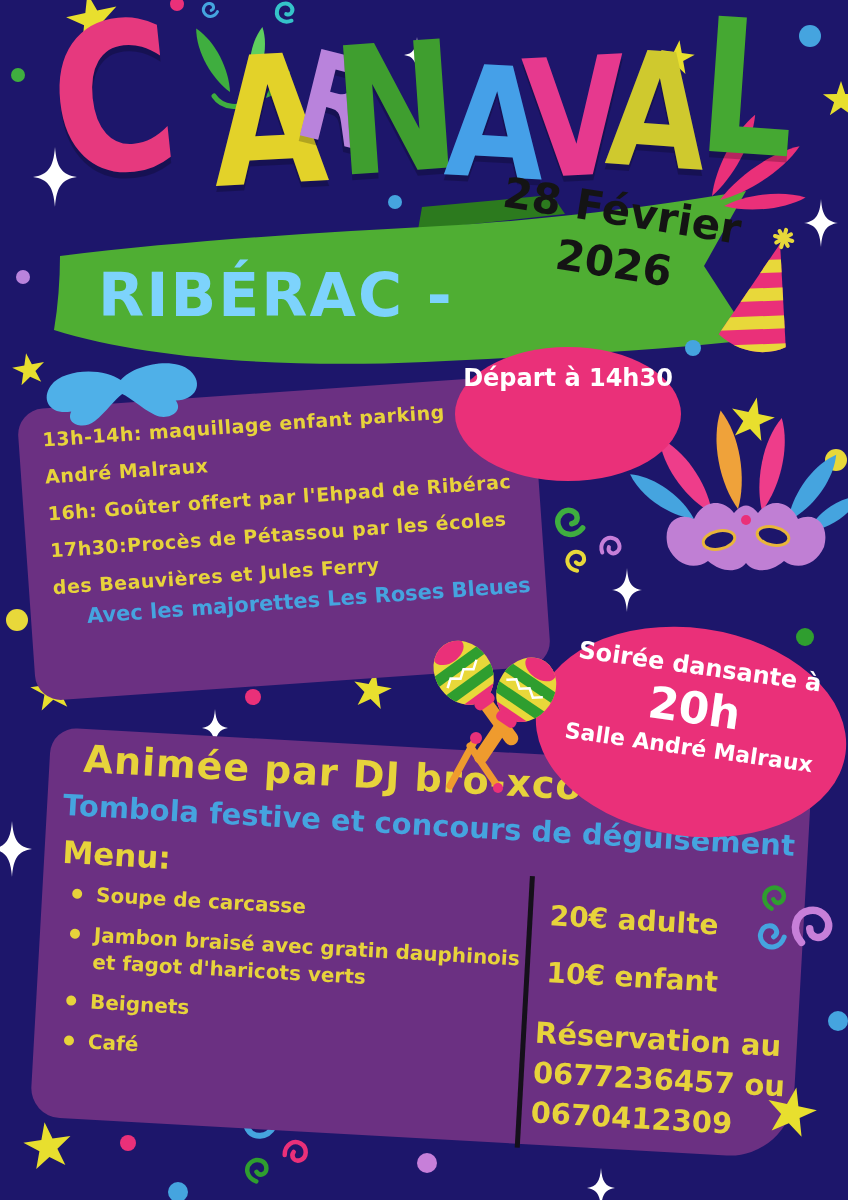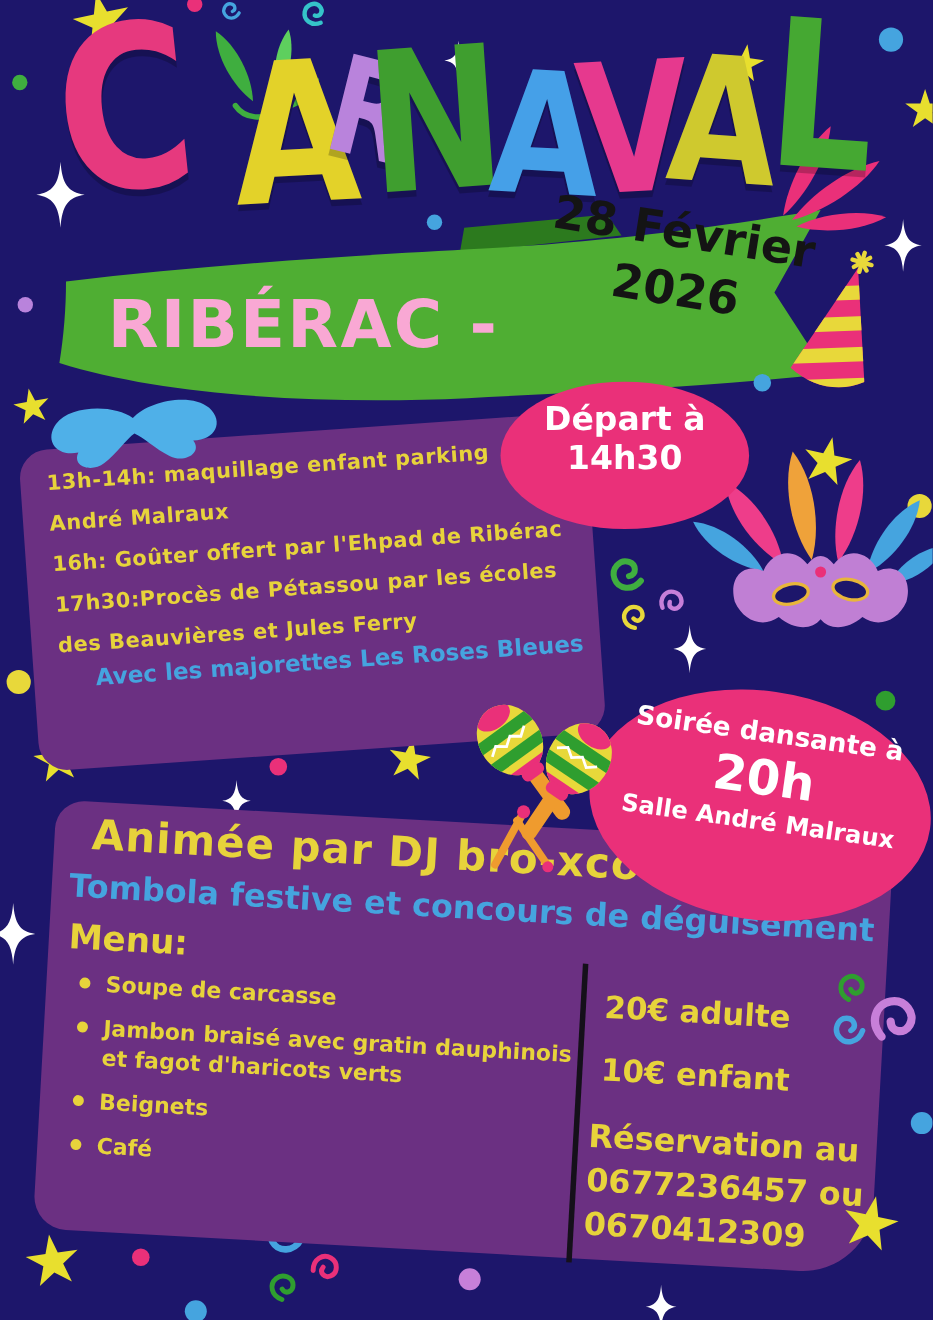--- a/index.html
+++ b/index.html
@@ -14,31 +14,31 @@
   .L1{left:212px;top:48px;font-size:148px;color:#e3d229;transform:rotate(-3deg) scale(1,1.2);}
   .L2{left:300px;top:52px;font-size:100px;color:#b983dc;transform:rotate(14deg) scale(1,1.22);}
   .L3{left:334px;top:36px;font-size:148px;color:#3f9e2f;transform:rotate(-4deg) scale(1,1.2);}
   .L4{left:446px;top:60px;font-size:128px;color:#45a0e8;transform:rotate(3deg) scale(1,1.2);}
   .L5{left:524px;top:52px;font-size:132px;color:#e6398e;transform:rotate(-3deg) scale(1,1.24);}
   .L6{left:608px;top:48px;font-size:128px;color:#cfc92e;transform:rotate(4deg) scale(1,1.24);}
   .L7{left:700px;top:14px;font-size:150px;color:#45a832;transform:rotate(4deg) scale(1,1.24);}
 
   
   .banner-city{position:absolute;left:98px;top:260px;font-size:60px;font-weight:bold;
-    color:#f9a8d4;letter-spacing:2px;}
+    color:#7dd3fc;letter-spacing:2px;}
   .banner-date{position:absolute;left:468px;top:186px;width:300px;transform:rotate(9deg);
     color:#141414;font-weight:bold;text-align:center;}
   .banner-date .d1{font-size:42px;}
   .banner-date .d2{font-size:42px;margin-top:4px;}
 
   
   .bubble{position:absolute;background:#ea3079;border-radius:50%;color:#fff;
     font-weight:bold;text-align:center;}
   .bubble-depart{left:455px;top:347px;width:226px;height:134px;padding-top:0;}
-  .bubble-depart .b{margin-top:3px;font-size:30px;}
+  .bubble-depart .b{margin-top:3px;font-size:24px;}
   .bubble-depart .b:first-child{margin-top:17px;}
   .bubble-soiree{left:535px;top:628px;width:312px;height:208px;transform:rotate(8deg);}
   .bubble-soiree .s1{margin-top:24px;font-size:24px;}
   .bubble-soiree .s2{font-size:44px;margin-top:2px;}
   .bubble-soiree .s3{font-size:22px;margin-top:2px;}
 
   
   .panel{position:absolute;background:#6b3082;}
   .panel-schedule{left:26px;top:392px;width:516px;height:292px;border-radius:26px;
     transform:rotate(-4deg);padding:0;}

